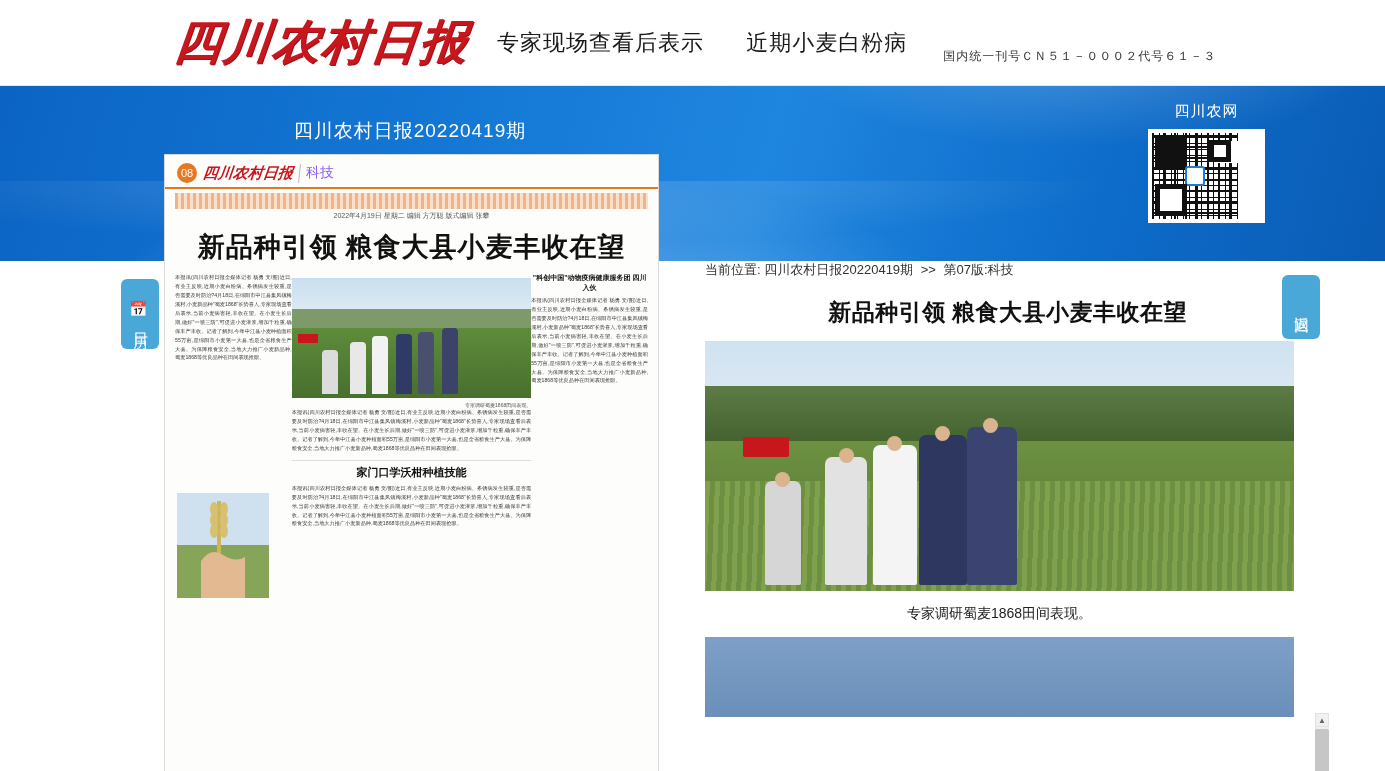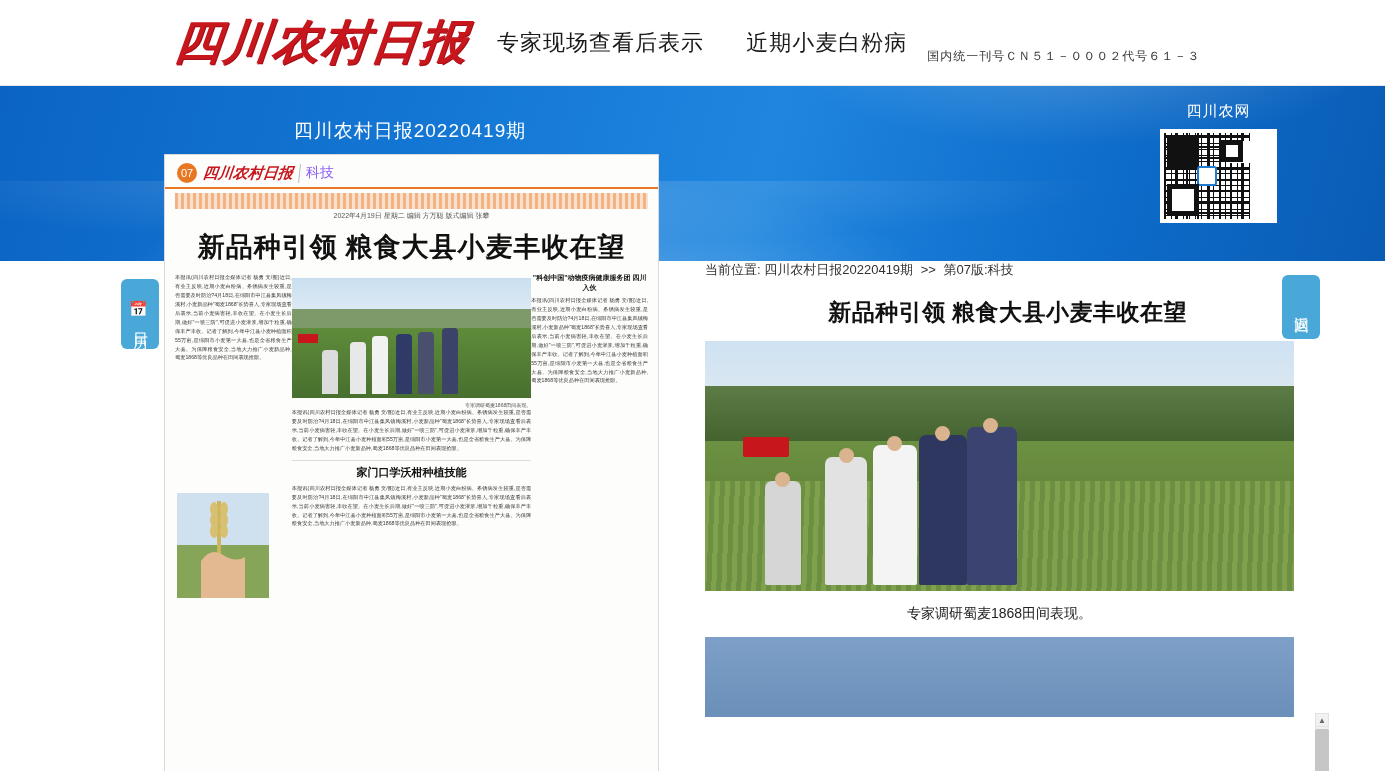--- a/index.html
+++ b/index.html
@@ -34,21 +34,21 @@
   }
   .masthead-sub {
     margin-left: 28px;
     font-size: 22px;
     color: #1a1a1a;
     letter-spacing: 1px;
     white-space: nowrap;
   }
   .masthead-sub .gap { display: inline-block; width: 28px; }
   .masthead-code {
-    margin-left: 20px;
+    margin-left: 36px;
     font-size: 12px;
     color: #333;
     letter-spacing: 1px;
     white-space: nowrap;
     align-self: flex-end;
     padding-bottom: 20px;
   }
 
   
   .banner {
@@ -72,21 +72,21 @@
     left: 0; top: 32px;
     width: 820px;
     text-align: center;
     color: #ffffff;
   }
   .banner-date { font-size: 19px; margin-bottom: 18px; letter-spacing: 1px; }
   .banner-issue { font-size: 19px; letter-spacing: 1px; }
 
   .qr-group {
     position: absolute;
-    right: 108px; top: 16px;
+    right: 120px; top: 16px;
     display: flex;
     gap: 34px;
   }
   .qr-block { text-align: center; }
   .qr-title {
     color: #ffffff;
     font-size: 15px;
     margin-bottom: 8px;
     letter-spacing: 1px;
   }
@@ -351,21 +351,21 @@
     <span class="tab-icon">📅</span>
     <span class="tab-text">日历</span>
   </div>
 
   <div class="side-tab side-tab-right">
     <span class="tab-text">返回</span>
   </div>
 
   <div class="paper-page">
     <div class="pp-head">
-      <div class="pp-badge">07</div>
+      <div class="pp-badge">08</div>
       <div class="pp-logo">四川农村日报</div>
       <div class="pp-section">科技</div>
     </div>
     <div class="pp-rule"></div>
     <div class="pp-meta">2022年4月19日 星期二  编辑 方万聪  版式编辑 张攀</div>
     <div class="pp-title">新品种引领  粮食大县小麦丰收在望</div>
 
     <div class="pp-body">
       <div class="pp-col">
         <div class="pp-text">本报讯(四川农村日报全媒体记者 杨勇 文/图)近日,有业主反映,近期小麦白粉病、条锈病发生较重,是否需要及时防治?4月18日,在绵阳市中江县集凤镇梅溪村,小麦新品种"蜀麦1868"长势喜人,专家现场查看后表示,当前小麦病害轻,丰收在望。在小麦生长后期,做好"一喷三防",可促进小麦灌浆,增加千粒重,确保丰产丰收。记者了解到,今年中江县小麦种植面积55万亩,是绵阳市小麦第一大县,也是全省粮食生产大县。为保障粮食安全,当地大力推广小麦新品种,蜀麦1868等优良品种在田间表现抢眼。</div>

